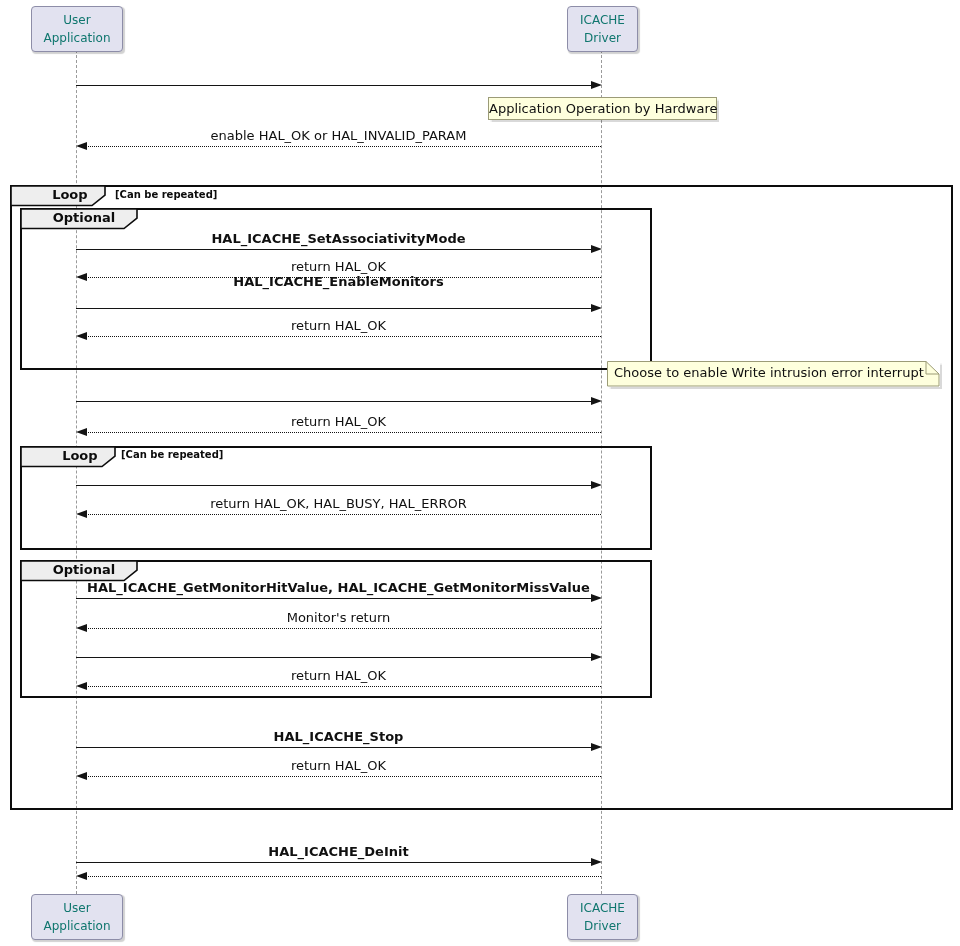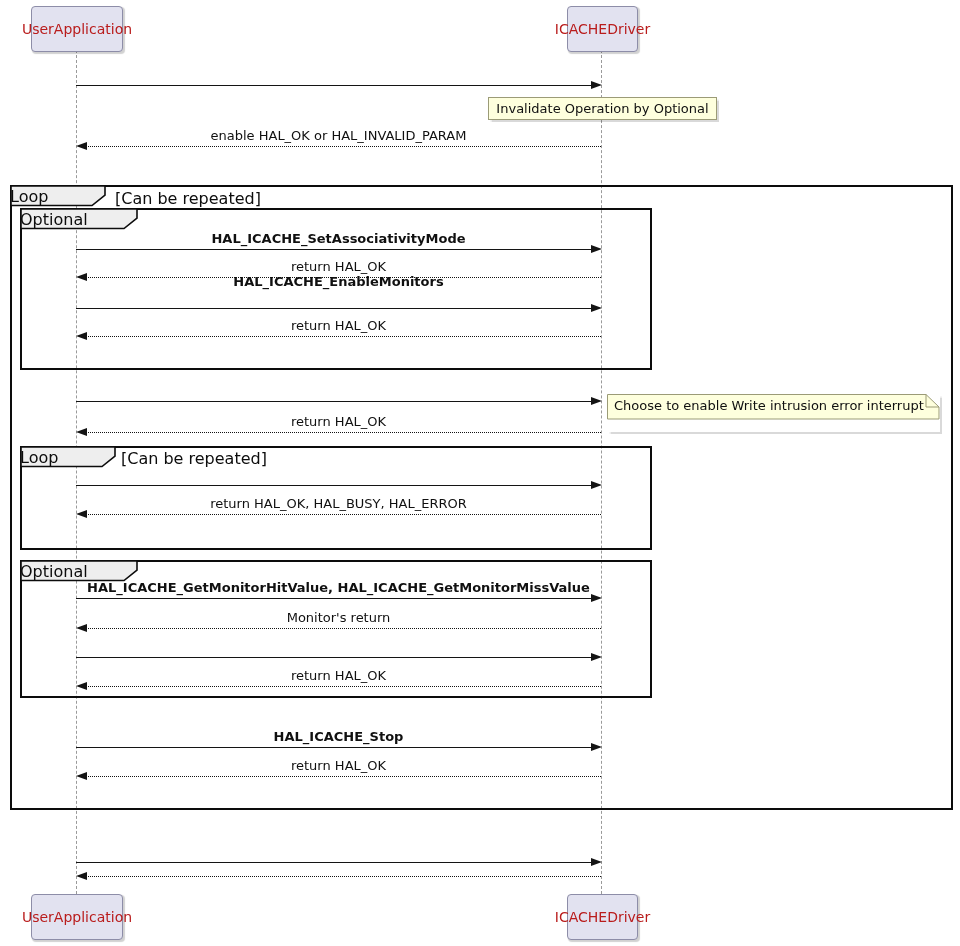--- a/index.html
+++ b/index.html
@@ -4,33 +4,33 @@
 <style>
   html,body{margin:0;padding:0;background:#ffffff;}
   .canvas{
     position:relative;width:960px;height:946px;background:#ffffff;
     font-family:"DejaVu Sans","Liberation Sans",sans-serif;color:#121212;
     overflow:hidden;
   }
   .lifeline{position:absolute;width:0;border-left:1px dashed #9a9a9a;}
   .participant{
     position:absolute;background:#E2E2F0;border:1px solid #8d8da8;border-radius:4px;
-    display:flex;align-items:center;justify-content:center;
-    font-size:14px;line-height:18px;color:#b91c1c;text-align:center;
+    display:flex;flex-direction:column;align-items:center;justify-content:center;
+    font-size:12px;line-height:18px;color:#0f766e;text-align:center;
     box-shadow:1.5px 1.5px 1px rgba(0,0,0,0.18);
   }
   .frame{position:absolute;border:2px solid #0c0c0c;background:transparent;}
   .frame-tab{position:absolute;}
   .frame-tab svg{display:block;}
   .tab-label{
-    position:absolute;top:2px;left:0;width:80%;text-align:left;
-    font-weight:normal;font-size:16px;color:#0c0c0c;white-space:nowrap;
+    position:absolute;top:2px;left:0;width:80%;text-align:right;
+    font-weight:bold;font-size:13px;color:#0c0c0c;white-space:nowrap;
   }
   .frame-cond{
-    position:absolute;font-weight:normal;font-size:16px;color:#0c0c0c;white-space:nowrap;
+    position:absolute;font-weight:bold;font-size:10px;color:#0c0c0c;white-space:nowrap;
   }
   .msg-label{
     position:absolute;left:76px;width:525px;text-align:center;
     font-size:13px;line-height:16px;color:#101010;white-space:nowrap;
   }
   .msg-label.call{font-weight:bold;}
   .msg-line{position:absolute;height:0;}
   .msg-line.solid{border-top:1.5px solid #141414;}
   .msg-line.dotted{border-top:1.5px dotted #141414;}
   .arrowhead{position:absolute;width:0;height:0;}
@@ -94,21 +94,21 @@
   <div class="frame-tab" style="left:20px;top:560px;">
     <svg width="119" height="22">
         <path d="M1,1 H117 V10 L104,20.5 H1 Z" fill="#EEEEEE" stroke="#0c0c0c" stroke-width="1.6"></path>
       </svg>
     <span class="tab-label">Optional</span>
   </div>
 
   <div class="msg-line solid" style="left:76px;top:85px;width:518px;"></div>
   <div class="arrowhead right" style="left:591px;top:81px;"></div>
 
-  <div class="note" style="left:488px;top:97px;width:227px;height:19px;padding-top:2px;">Invalidate Operation by Optional</div>
+  <div class="note" style="left:488px;top:97px;width:227px;height:19px;padding-top:2px;">Application Operation by Hardware</div>
 
   <div class="msg-label" style="top:128px;">enable HAL_OK or HAL_INVALID_PARAM</div>
   <div class="msg-line dotted" style="left:84px;top:146px;width:517px;"></div>
   <div class="arrowhead left" style="left:76px;top:142px;"></div>
 
   <div class="msg-label call" style="top:231px;">HAL_ICACHE_SetAssociativityMode</div>
   <div class="msg-line solid" style="left:76px;top:249px;width:518px;"></div>
   <div class="arrowhead right" style="left:591px;top:245px;"></div>
 
   <div class="msg-label" style="top:259px;">return HAL_OK</div>
@@ -119,21 +119,21 @@
   <div class="msg-line solid" style="left:76px;top:308px;width:518px;"></div>
   <div class="arrowhead right" style="left:591px;top:304px;"></div>
 
   <div class="msg-label" style="top:318px;">return HAL_OK</div>
   <div class="msg-line dotted" style="left:84px;top:336px;width:517px;"></div>
   <div class="arrowhead left" style="left:76px;top:332px;"></div>
 
   <div class="msg-line solid" style="left:76px;top:401px;width:518px;"></div>
   <div class="arrowhead right" style="left:591px;top:397px;"></div>
 
-  <div class="note-folded" style="left:607px;top:394px;width:333px;height:38px;">
+  <div class="note-folded" style="left:607px;top:361px;width:333px;height:26px;">
     <svg width="333" height="26">
       <path d="M0.5,0.5 H319 L332,13 V25 H0.5 Z" fill="#FEFFDD" stroke="#9b9b77" stroke-width="1"></path>
       <path d="M319,0.5 V13 H332" fill="none" stroke="#9b9b77" stroke-width="1"></path>
     </svg>
     <span class="note-text">Choose to enable Write intrusion error interrupt</span>
   </div>
 
   <div class="msg-label" style="top:414px;">return HAL_OK</div>
   <div class="msg-line dotted" style="left:84px;top:432px;width:517px;"></div>
   <div class="arrowhead left" style="left:76px;top:428px;"></div>
@@ -161,20 +161,21 @@
   <div class="arrowhead left" style="left:76px;top:682px;"></div>
 
   <div class="msg-label call" style="top:729px;">HAL_ICACHE_Stop</div>
   <div class="msg-line solid" style="left:76px;top:747px;width:518px;"></div>
   <div class="arrowhead right" style="left:591px;top:743px;"></div>
 
   <div class="msg-label" style="top:758px;">return HAL_OK</div>
   <div class="msg-line dotted" style="left:84px;top:776px;width:517px;"></div>
   <div class="arrowhead left" style="left:76px;top:772px;"></div>
 
+  <div class="msg-label call" style="top:844px;">HAL_ICACHE_DeInit</div>
   <div class="msg-line solid" style="left:76px;top:862px;width:518px;"></div>
   <div class="arrowhead right" style="left:591px;top:858px;"></div>
 
   <div class="msg-line dotted" style="left:84px;top:876px;width:517px;"></div>
   <div class="arrowhead left" style="left:76px;top:872px;"></div>
 
   <div class="participant" style="left:31px;top:894px;width:90px;height:44px;">
     <span>User</span>
     <span>Application</span>
   </div>

